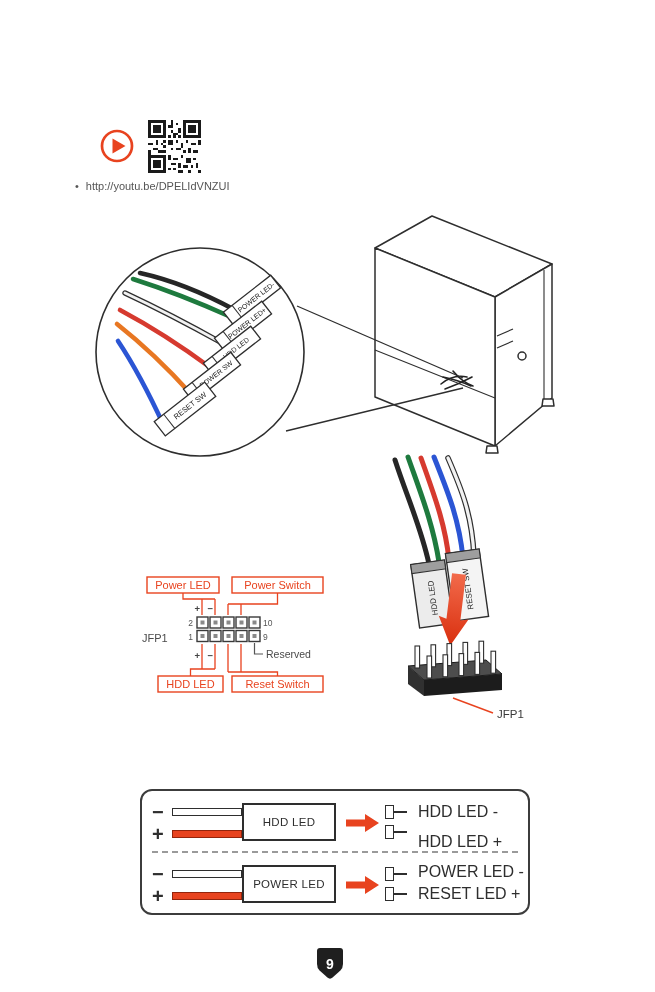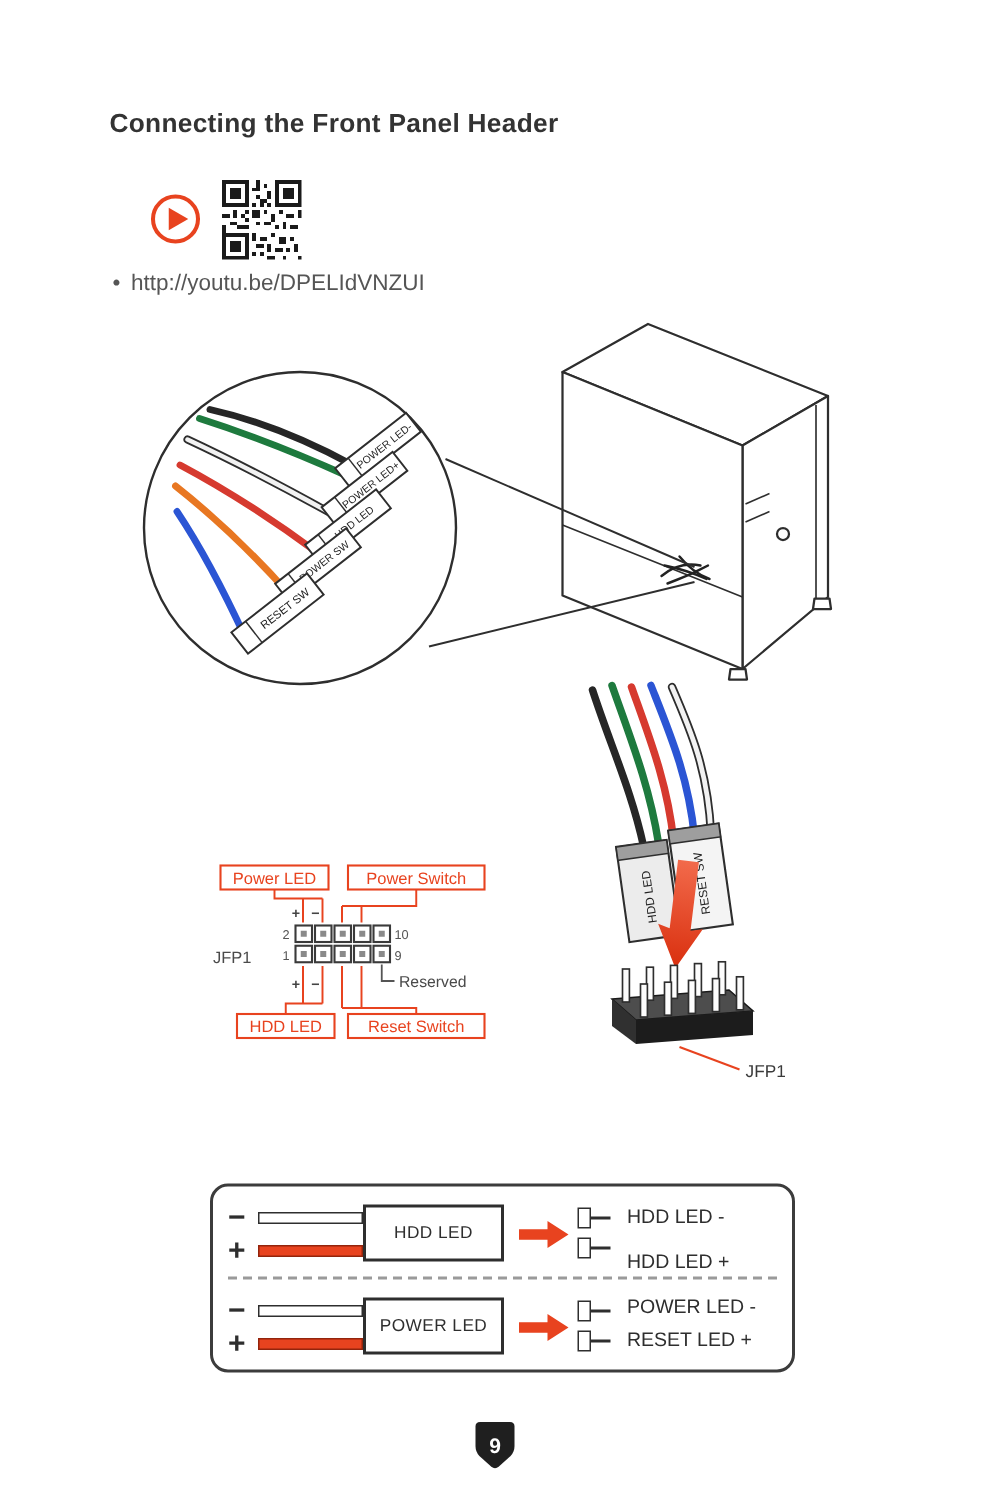--- a/index.html
+++ b/index.html
@@ -1,43 +1,42 @@
 <!DOCTYPE html>
 <html><head>
 <meta charset="utf-8">
 <style>
   * { margin:0; padding:0; box-sizing:border-box; }
   html,body { background:#ffffff; }
   body { font-family:"Liberation Sans", sans-serif; }
   .page { position:relative; width:655px; height:992px; background:#fff; overflow:hidden; }
   .abs { position:absolute; }
   .title { left:73px; top:72px; font-size:17.5px; font-weight:bold; color:#333; letter-spacing:.2px; }
-  .link-line { left:75px; top:180px; font-size:15px; color:#555; }
+  .link-line { left:75px; top:180px; font-size:11px; color:#555; }
   .link-line .bullet { margin-right:7px; }
   .panel { left:140px; top:789px; width:390px; height:126px; border:2px solid #3c3c3c; border-radius:12px; background:#fff; }
   .wrow { position:absolute; left:0; width:100%; height:50px; }
   .sign { position:absolute; font-size:20px; font-weight:bold; color:#2e2e2e; line-height:1; }
   .wire { position:absolute; width:70px; height:8px; }
   .white-wire { left:30px; top:7px; background:#fff; border:1.7px solid #2e2e2e; }
   .red-wire { left:30px; top:29px; background:#e8431f; border:1.7px solid #93240c; }
   .conn-box { position:absolute; left:100px; top:2px; width:94px; height:38px; border:2px solid #2e2e2e; background:#fff; display:flex; align-items:center; justify-content:center; font-size:11.5px; color:#2e2e2e; letter-spacing:.3px; }
   .rarrow { position:absolute; left:204px; top:13px; }
   .pinsym { position:absolute; left:243px; width:26px; height:14px; }
   .pinsym i { position:absolute; left:0; top:0; width:9px; height:14px; border:1.7px solid #2e2e2e; background:#fff; display:block; }
   .pinsym::after { content:""; position:absolute; left:9px; top:6px; width:13px; height:2px; background:#2e2e2e; }
-  .pinlabel { position:absolute; left:276px; font-size:13px; color:#2e2e2e; }
+  .pinlabel { position:absolute; left:276px; font-size:16px; color:#2e2e2e; }
   .dash { position:absolute; left:10px; right:10px; top:60px; border-top:2px dashed #9a9a9a; }
   svg text { font-family:"Liberation Sans", sans-serif; }
 </style>
 </head>
 <body>
 
 <div class="page">
 
-  <div class="abs title">Connecting the Front Panel Header</div>
 
   <svg class="abs" style="left:99px;top:128px" width="36" height="36" viewBox="0 0 36 36">
     <circle cx="18" cy="18" r="15" fill="#fff" stroke="#e8431f" stroke-width="2.7"></circle>
     <polygon points="13.5,10.5 26.5,18 13.5,25.5" fill="#e8431f"></polygon>
   </svg>
 
   <svg class="abs" style="left:148px;top:120px" width="53" height="53" viewBox="0 0 21 21" shape-rendering="crispEdges">
     <g fill="#1a1a1a">
       <rect x="0" y="0" width="7" height="7"></rect>
         <rect x="14" y="0" width="7" height="7"></rect>

